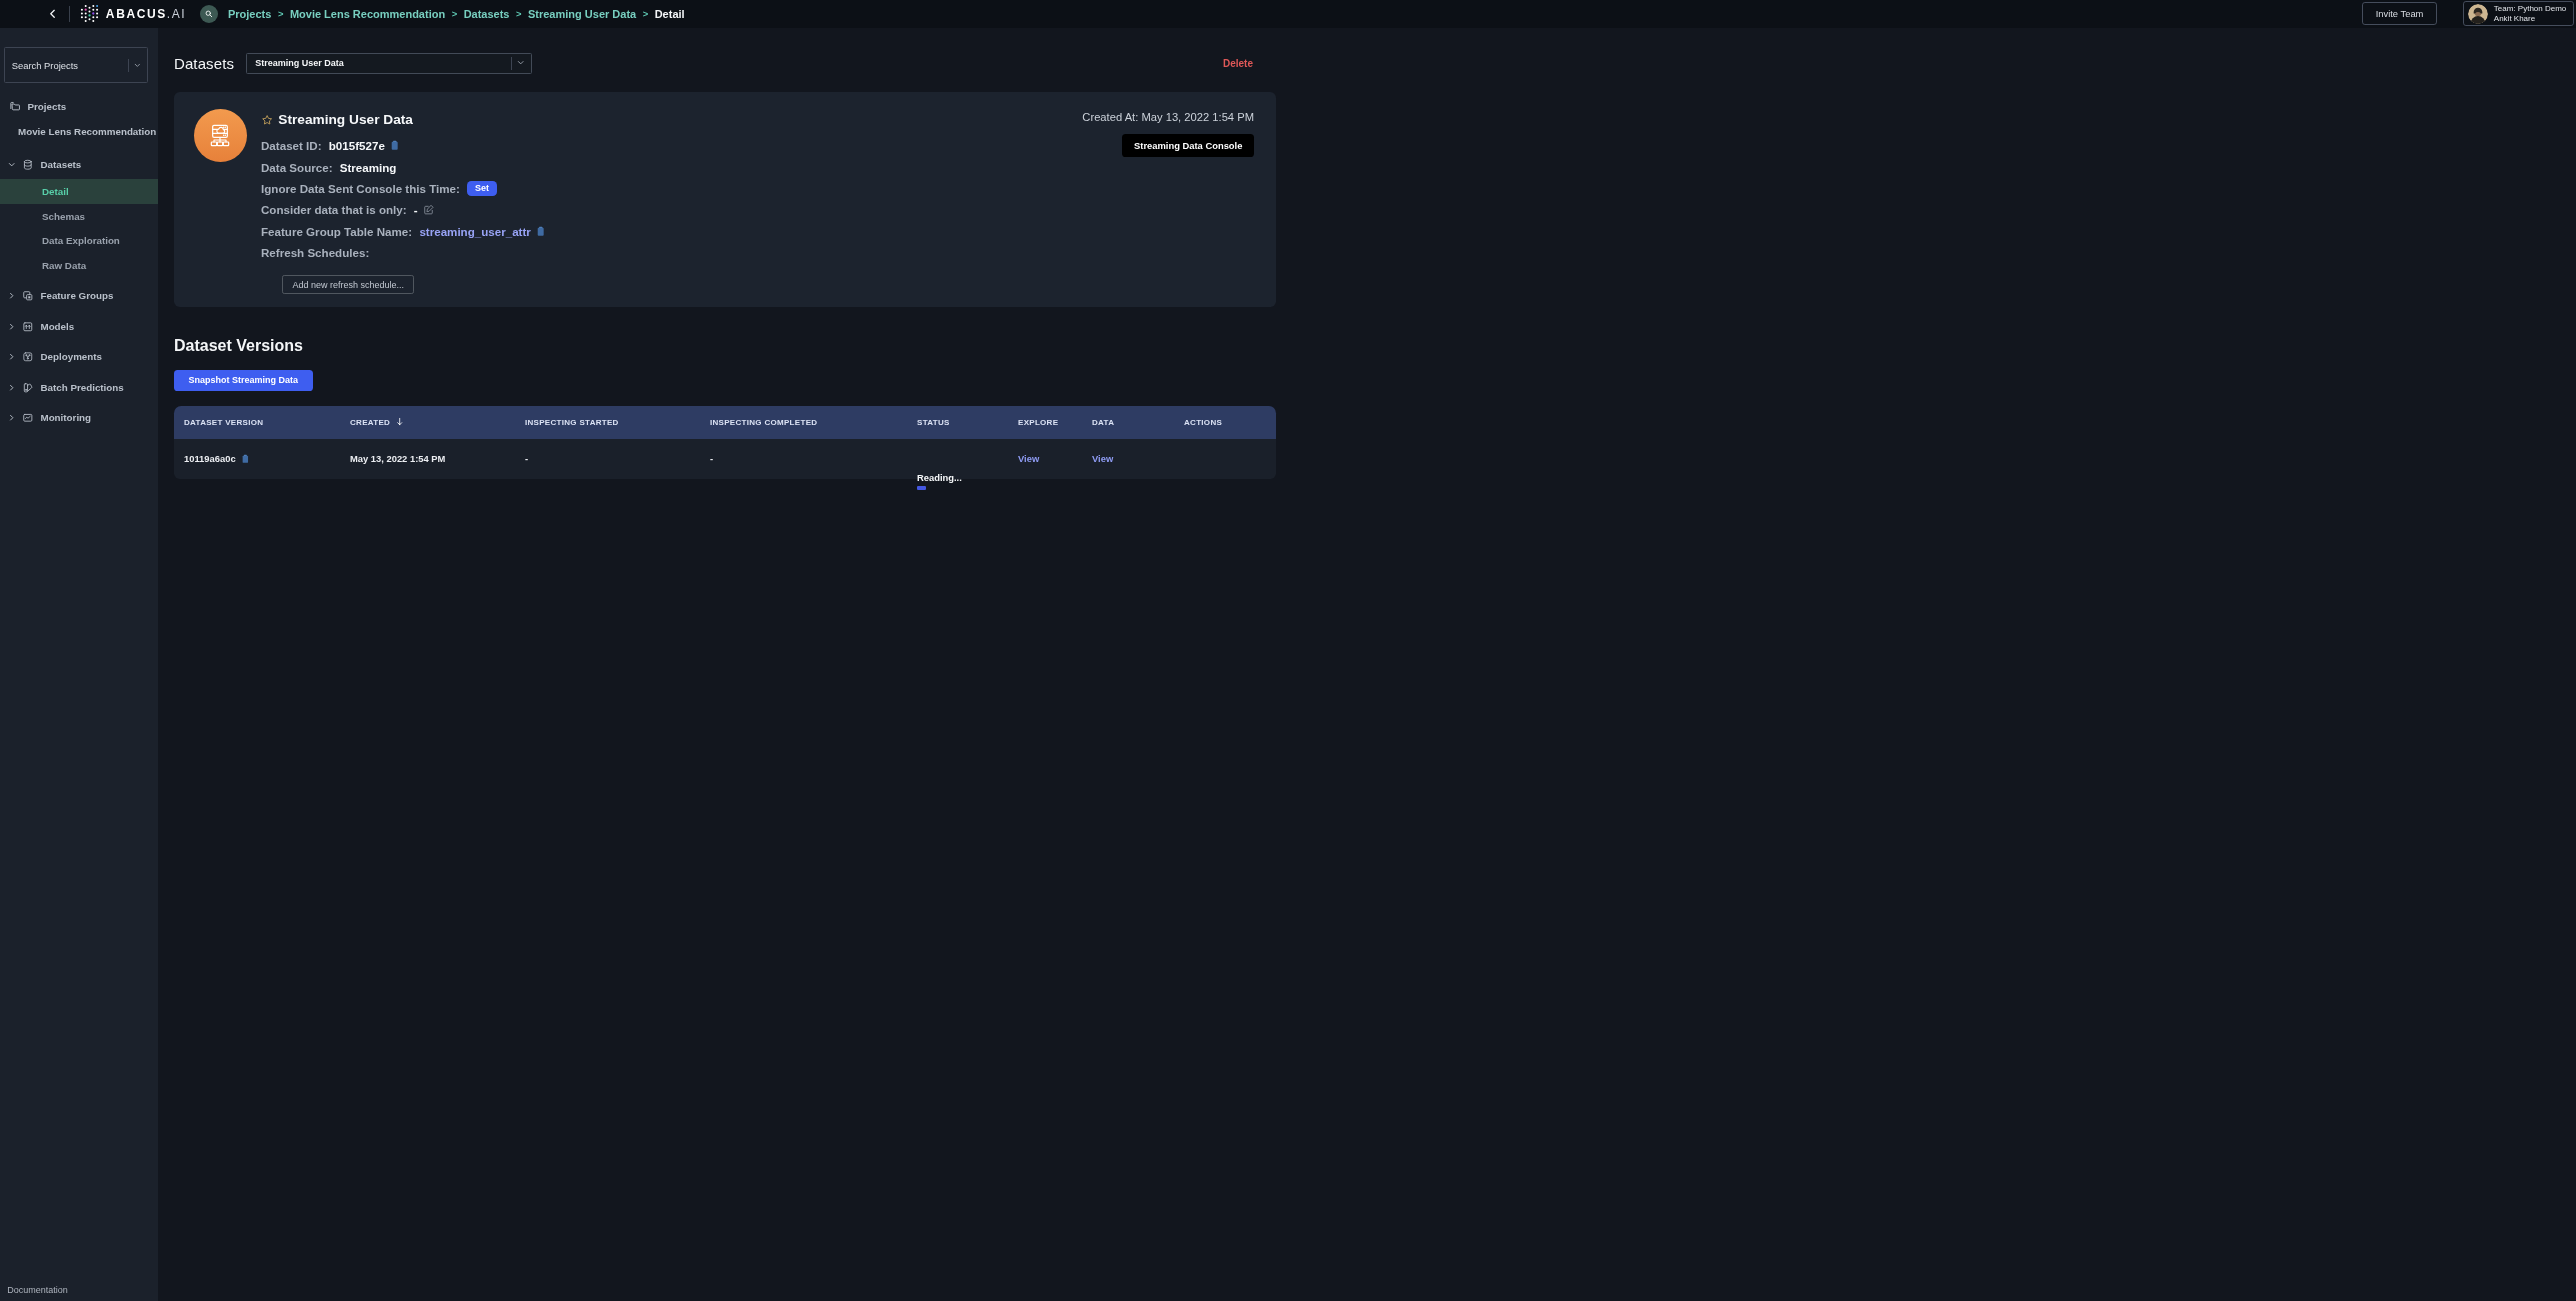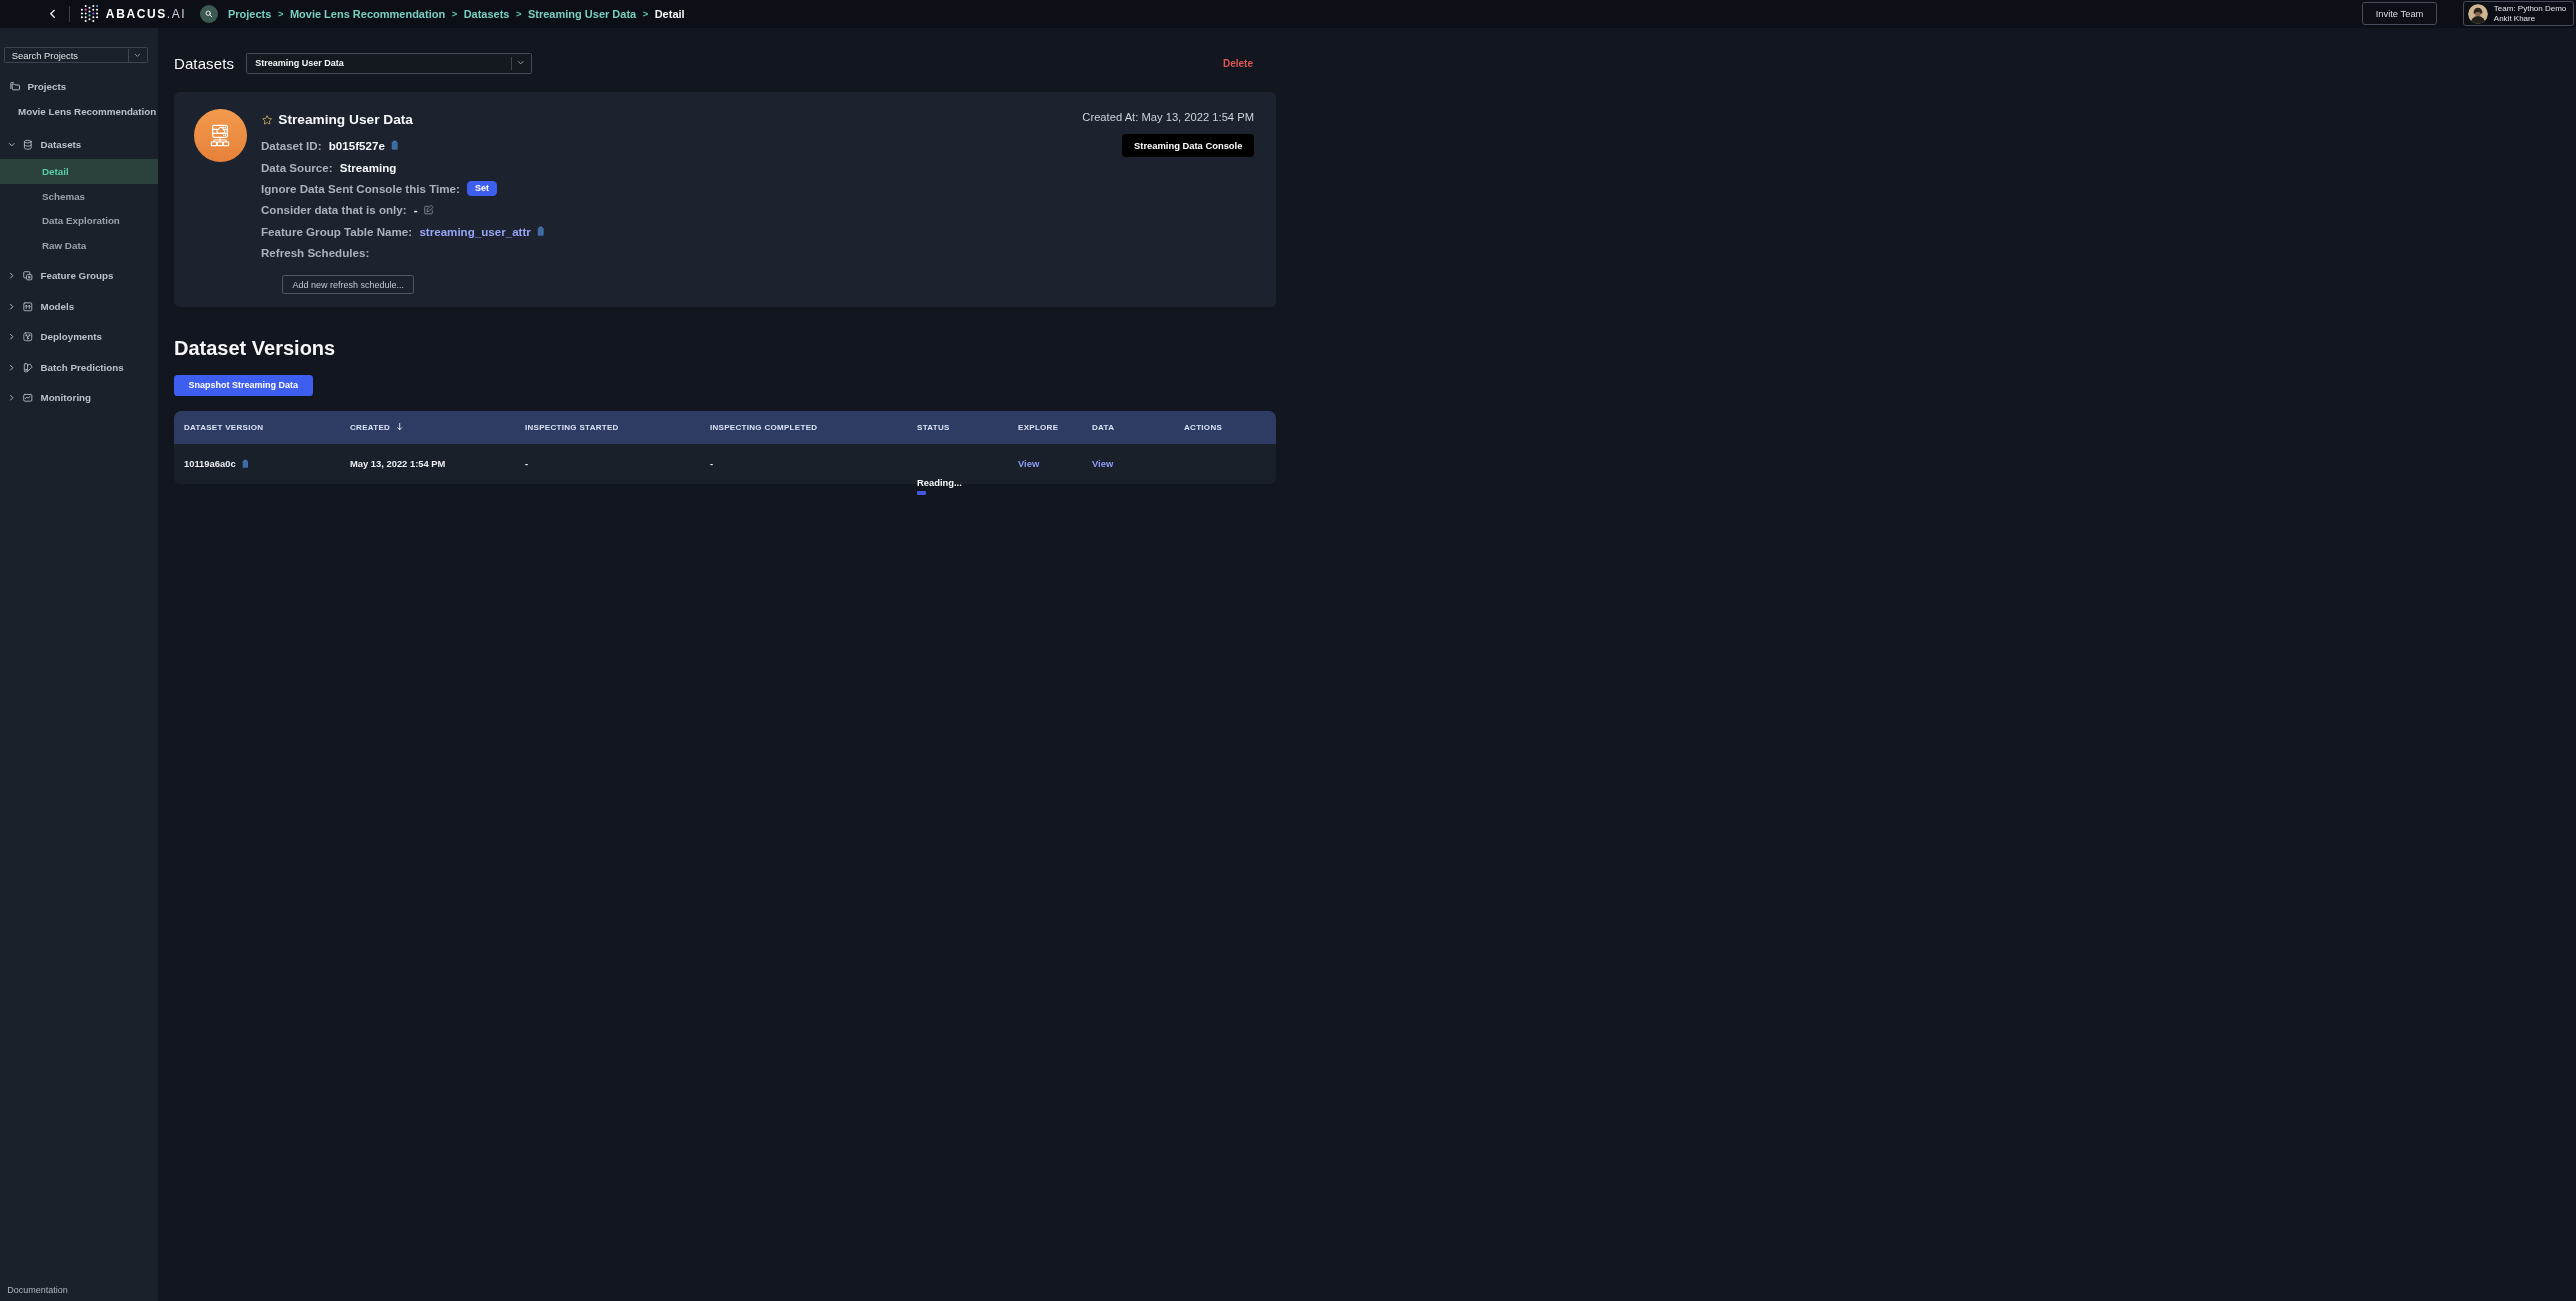--- a/index.html
+++ b/index.html
@@ -44,21 +44,21 @@
   .avatar { width:20px; height:20px; border-radius:50%; overflow:hidden; flex:none; }
   .user-lines { margin-left:5.8px; text-align:left; }
   .user-line { font-size:8px; line-height:10px; color:#e2e5ea; white-space:nowrap; }
 
   
   .sidebar {
     position:fixed; top:27.5px; left:0; bottom:0; width:158px;
     background:#1b212b; z-index:5;
   }
   .side-search {
-    margin:19.5px 10px 0 4.3px; height:16px; border:0.7px solid #3d4452; border-radius:1.4px;
+    margin:19.5px 10px 0 4.3px; height:36px; border:0.7px solid #3d4452; border-radius:1.4px;
     display:flex; align-items:center; cursor:pointer;
   }
   .side-search-text { font-size:9.4px; color:#dde1e7; padding-left:6.5px; flex:1; }
   .select-div { width:0.7px; height:13px; background:#3d4452; }
   .select-chev { padding:0 5px; color:#9aa1ac; }
   .side-row { display:flex; align-items:center; color:#b9c0ca; cursor:pointer; }
   .row-projects { margin:16px 0 0 8.7px; height:14.5px; font-size:9.8px; font-weight:700; }
   .row-projects .lbl { margin-left:6.5px; }
   .project-name { margin:11px 0 0 18px; height:14.5px; font-size:9.8px; font-weight:700; color:#b9c0ca; cursor:pointer; display:flex; align-items:center;}
   .nav-item { margin:17.3px 0 0 6.5px; height:16px; display:flex; align-items:center; font-size:9.8px; font-weight:700; color:#b9c0ca; cursor:pointer; }
@@ -115,21 +115,21 @@
     color:#c3c9d2; font-size:9px; padding:3.6px 9.4px; cursor:pointer; font-family:inherit;
   }
   .card-right { position:absolute; top:19px; right:22px; text-align:right; }
   .created-at { font-size:11.2px; color:#ccd2da; }
   .console-btn {
     margin-top:11px; background:#000000; color:#fff; border:none; border-radius:3.6px;
     font-size:9.4px; font-weight:700; padding:5.8px 11.6px; cursor:pointer; font-family:inherit;
   }
 
   
-  .versions-heading { margin-top:30px; font-size:20px; font-weight:700; color:#f4f6f8; }
+  .versions-heading { margin-top:30px; font-size:16px; font-weight:700; color:#f4f6f8; }
   .snapshot-btn {
     margin-top:14.5px; background:#3e5ef0; color:#fff; border:none; border-radius:3.6px;
     font-size:9px; font-weight:700; padding:5.8px 14.5px; cursor:pointer; font-family:inherit; display:block;
   }
   .vtable { margin-top:14.5px; width:1102px; }
   .thead {
     height:33px; background:#2e3c63; border-radius:7.2px 7.2px 0 0;
     display:flex; align-items:center;
   }
   .th { font-size:8px; font-weight:700; letter-spacing:0.3px; color:#dbe2f4; display:flex; align-items:center; }

